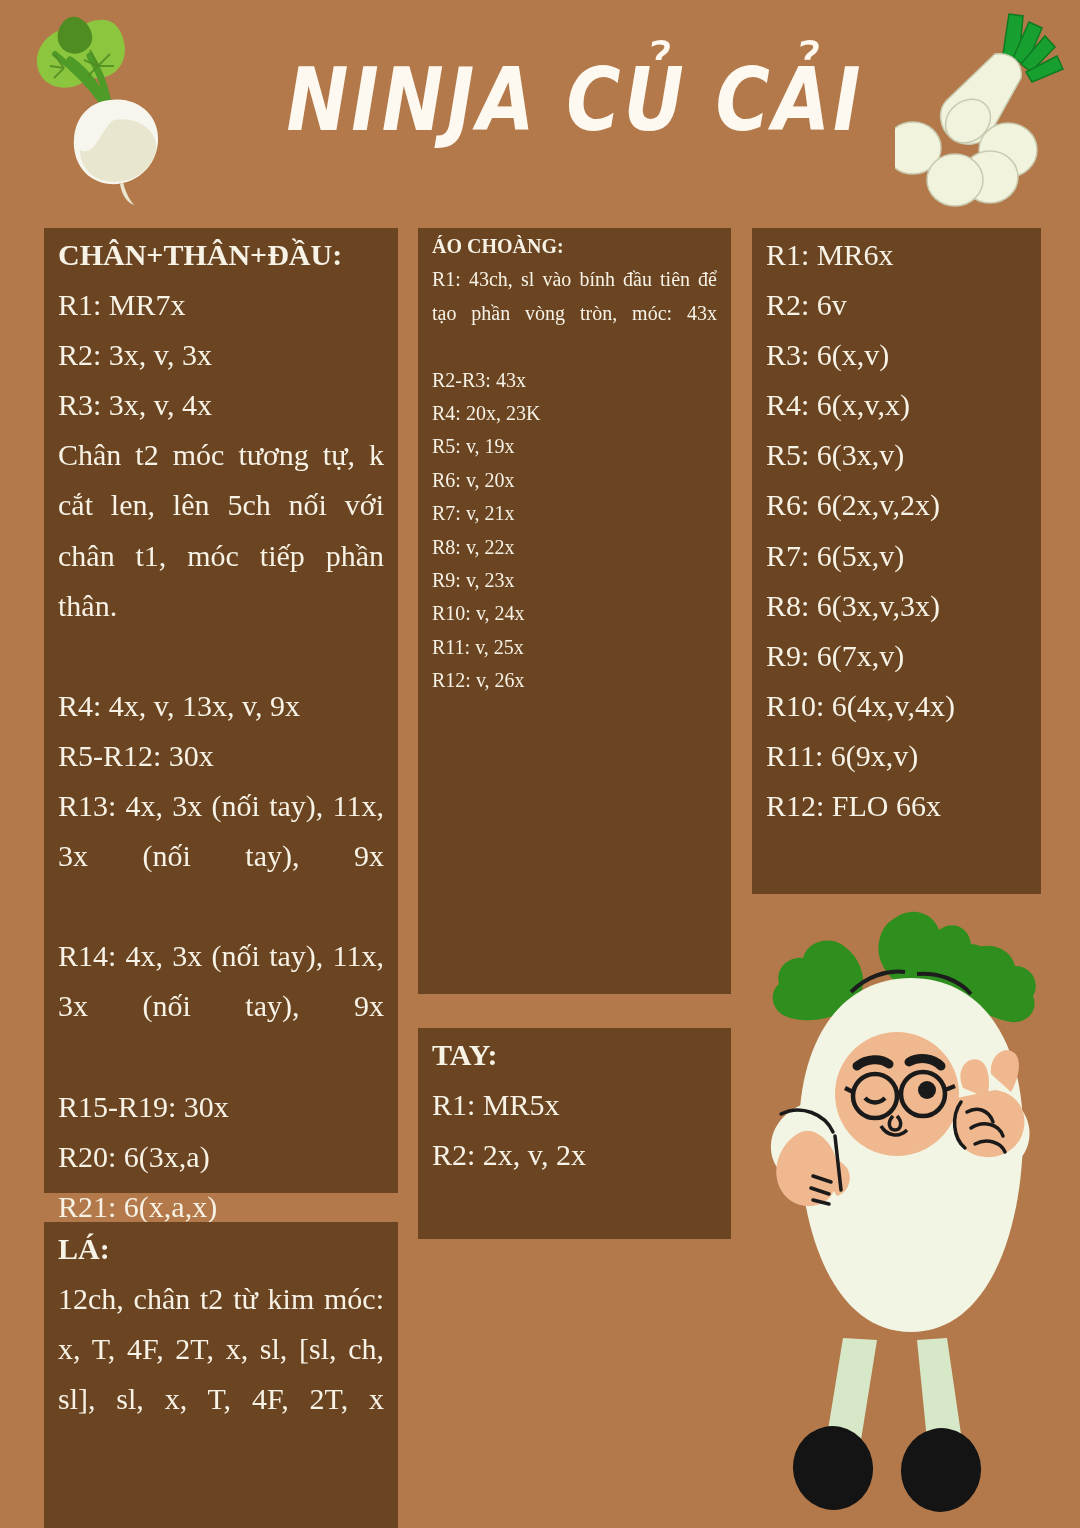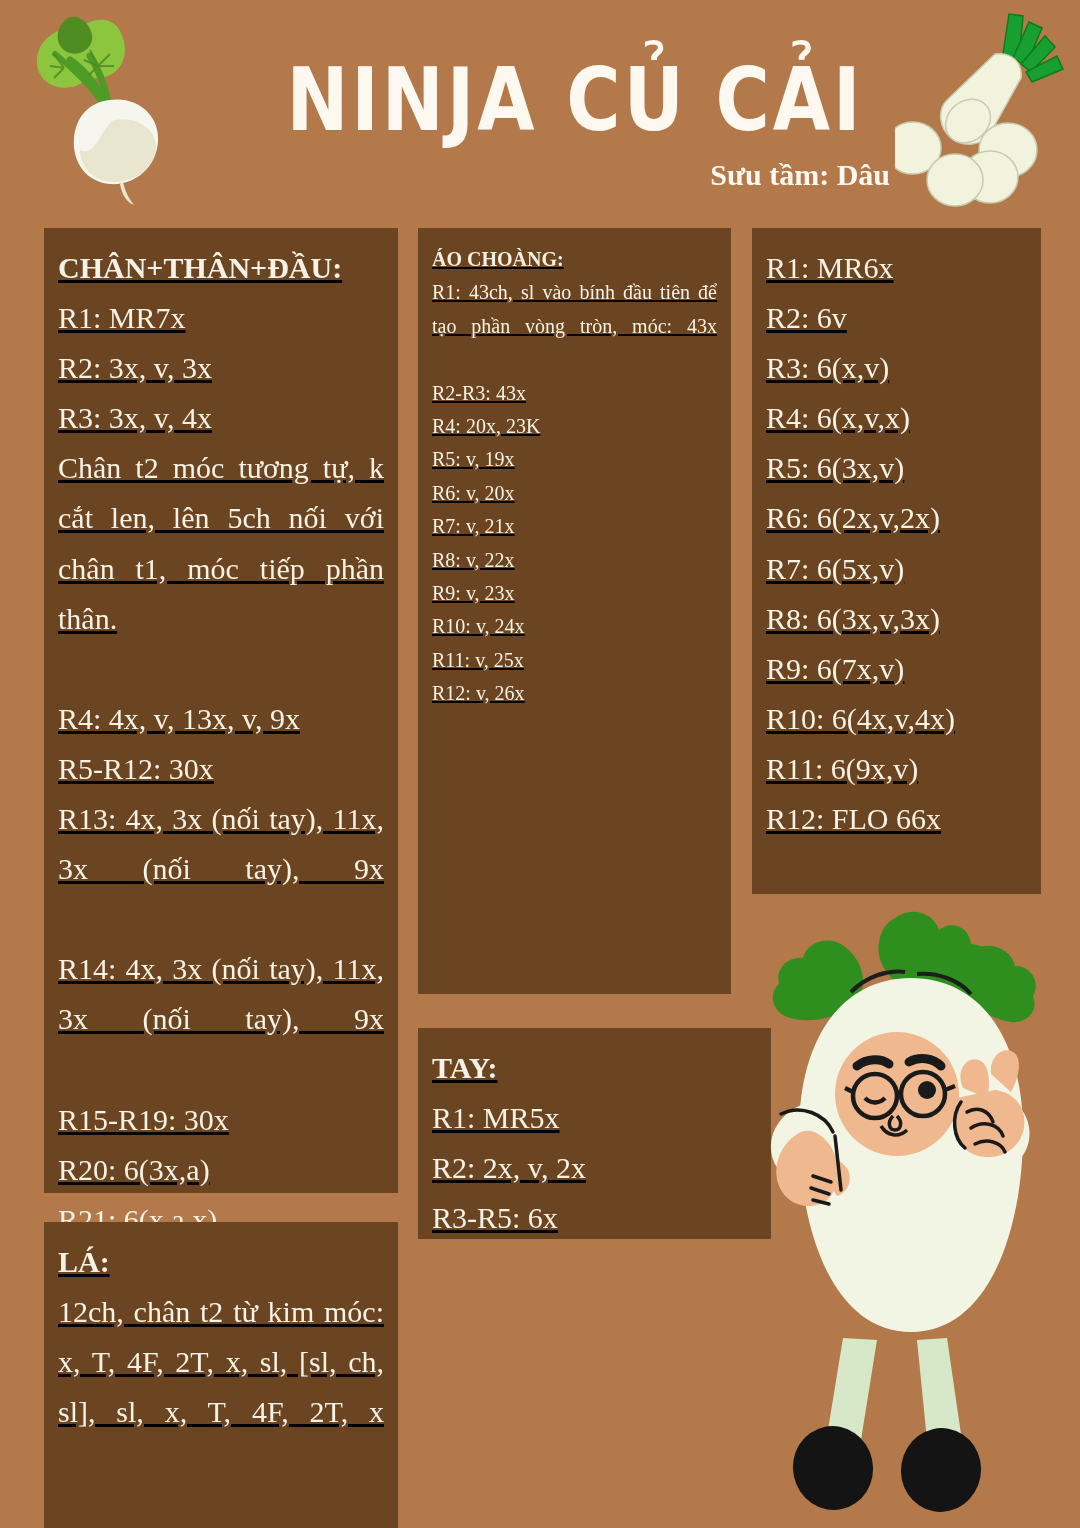--- a/index.html
+++ b/index.html
@@ -21,20 +21,21 @@
     background: #b3794a;
     overflow: hidden;
   }
 
   
   .header {
     position: absolute;
     left: 0; top: 0;
     width: 1080px;
     height: 215px;
+    font-style: italic;
   }
   .title {
     position: absolute;
     left: 255px;
     top: 56px;
     width: 640px;
     text-align: center;
     color: #fdf9f0;
     font-family: "DejaVu Sans", sans-serif;
     font-weight: bold;
@@ -57,22 +58,21 @@
     font-size: 30px;
     line-height: 1;
     white-space: nowrap;
   }
 
   
   .panel {
     position: absolute;
     background: #6b4522;
     box-sizing: border-box;
-    padding: 15px 14px 16px 14px;
-    text-decoration: underline;
+    padding: 2px 14px 16px 14px;
   }
   .panel .heading,
   .panel .line {
     color: #f7f2e6;
     font-family: "Liberation Serif", "DejaVu Serif", serif;
     font-size: 30px;
     line-height: 1.67;
     margin: 0;
     white-space: normal;
   }
@@ -85,21 +85,21 @@
   }
   .panel .line.just::after {
     content: "";
     display: inline-block;
     width: 100%;
   }
 
   #panel-chanthandau { left: 44px;  top: 228px;  width: 354px; height: 965px; }
   #panel-la          { left: 44px;  top: 1222px; width: 354px; height: 324px; }
   #panel-aochoang    { left: 418px; top: 228px;  width: 313px; height: 766px; }
-  #panel-tay         { left: 418px; top: 1028px; width: 353px; height: 211px; }
+  #panel-tay         { left: 418px; top: 1028px; width: 313px; height: 211px; }
   #panel-mu          { left: 752px; top: 228px;  width: 289px; height: 666px; }
 
   #panel-aochoang .heading, #panel-aochoang .line { font-size: 20px; }
   #panel-mu .heading, #panel-mu .line { font-size: 30px; }
 
   
   .art { position: absolute; }
   #art-turnip { left: 10px;  top: 8px;   width: 200px; height: 200px; }
   #art-daikon { left: 895px; top: 0px;   width: 185px; height: 215px; }
   #art-ninja  { left: 745px; top: 900px; width: 330px; height: 628px; }
@@ -140,21 +140,20 @@
         <path d="M100 54 C116 52 128 62 126 78 L96 132 C88 146 68 148 56 138 C44 128 42 110 52 100 Z" fill="#f2f3dd" stroke="#c9cbb0" stroke-width="1.5"></path>
         <ellipse cx="73" cy="121" rx="24" ry="20" transform="rotate(-40 73 121)" fill="#f2f3dd" stroke="#c9cbb0" stroke-width="1.5"></ellipse>
         <ellipse cx="18" cy="148" rx="28" ry="26" fill="#f2f3dd" stroke="#c9cbb0" stroke-width="1.5"></ellipse>
         <ellipse cx="113" cy="150" rx="29" ry="27" fill="#f2f3dd" stroke="#c9cbb0" stroke-width="1.5"></ellipse>
         <ellipse cx="95" cy="177" rx="28" ry="26" fill="#f2f3dd" stroke="#c9cbb0" stroke-width="1.5"></ellipse>
         <ellipse cx="60" cy="180" rx="28" ry="26" fill="#f2f3dd" stroke="#c9cbb0" stroke-width="1.5"></ellipse>
       </g>
     </svg>
 
     <div class="title">NINJA CỦ CẢI</div>
-    <div class="subtitle">Sưu tầm: Dâu</div>
   </div>
 
   <div class="panel" id="panel-chanthandau">
     <p class="heading">CHÂN+THÂN+ĐẦU:</p>
     <p class="line">R1: MR7x</p>
     <p class="line">R2: 3x, v, 3x</p>
     <p class="line">R3: 3x, v, 4x</p>
     <p class="line just">Chân t2 móc tương tự, k cắt len, lên 5ch nối với chân t1, móc tiếp phần thân.</p>
     <p class="line">R4: 4x, v, 13x, v, 9x</p>
     <p class="line">R5-R12: 30x</p>
@@ -184,21 +183,20 @@
     <p class="line">R9: v, 23x</p>
     <p class="line">R10: v, 24x</p>
     <p class="line">R11: v, 25x</p>
     <p class="line">R12: v, 26x</p>
   </div>
 
   <div class="panel" id="panel-tay">
     <p class="heading">TAY:</p>
     <p class="line">R1: MR5x</p>
     <p class="line">R2: 2x, v, 2x</p>
-    <p class="line">R3-R5: 6x</p>
   </div>
 
   <div class="panel" id="panel-mu">
     <p class="line">R1: MR6x</p>
     <p class="line">R2: 6v</p>
     <p class="line">R3: 6(x,v)</p>
     <p class="line">R4: 6(x,v,x)</p>
     <p class="line">R5: 6(3x,v)</p>
     <p class="line">R6: 6(2x,v,2x)</p>
     <p class="line">R7: 6(5x,v)</p>

